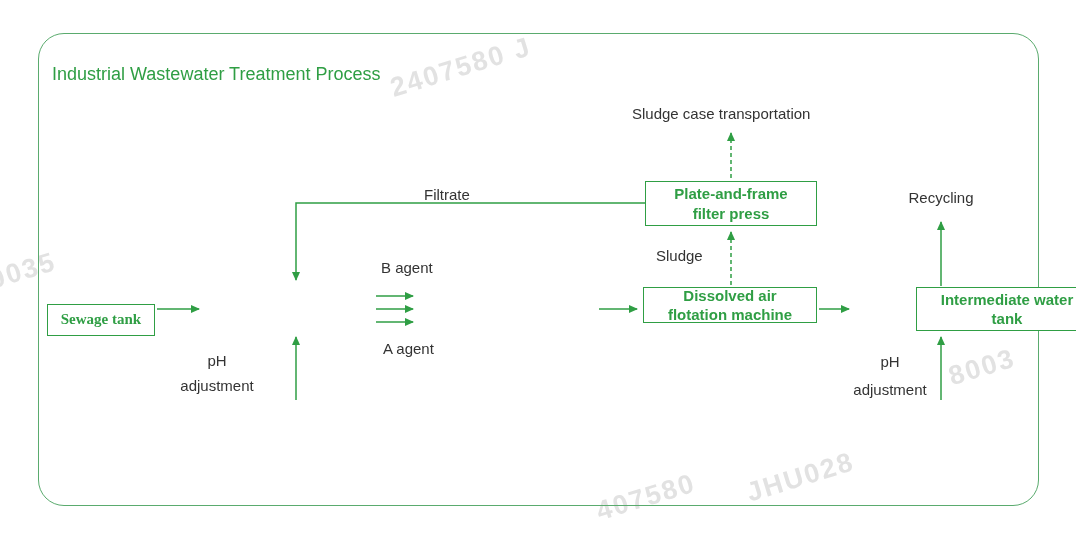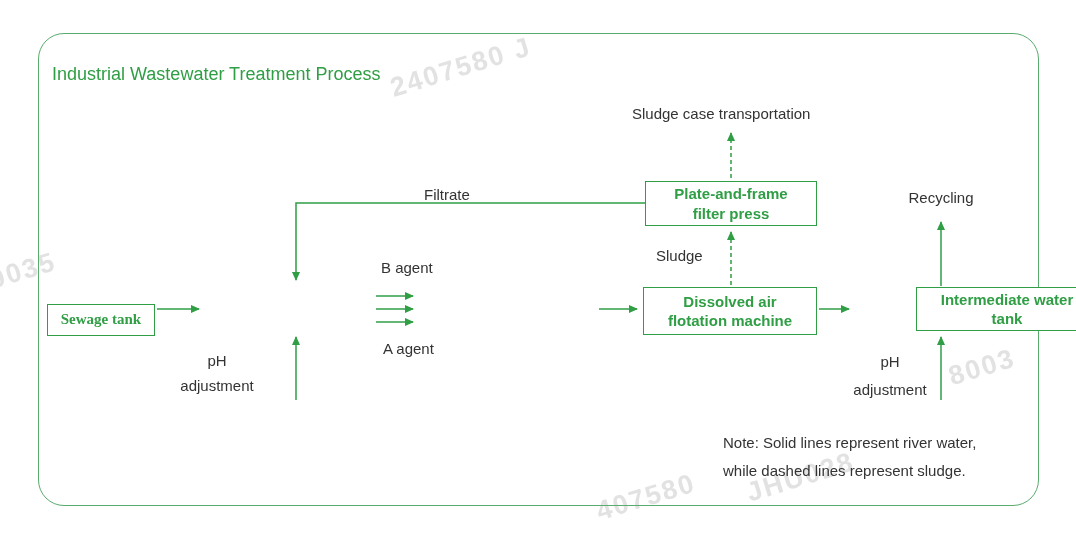--- a/index.html
+++ b/index.html
@@ -59,21 +59,21 @@
       <path d="M731,178 L731,133" stroke-dasharray="4 3" marker-end="url(#ah)"></path>
     </g>
   </svg>
 
   <div class="node" style="left:47px;top:304px;width:108px;height:32px;font-family:Liberation Serif, serif;">
     <span>Sewage tank</span>
   </div>
 
 
 
-  <div class="node" style="left:643px;top:287px;width:174px;height:48px;">
+  <div class="node" style="left:643px;top:287px;width:174px;height:36px;">
     <span>Dissolved air</span>
     <span>flotation machine</span>
   </div>
 
   <div class="node" style="left:876px;top:287px;width:182px;height:44px;margin-left:40px;">
     <span>Intermediate water</span>
     <span>tank</span>
   </div>
 
   <div class="node" style="left:645px;top:181px;width:172px;height:45px;">
@@ -96,18 +96,14 @@
   <div class="lbl stack" style="left:167px;top:348px;width:100px;">
     <span>pH</span>
     <span>adjustment</span>
   </div>
 
   <div class="lbl stack" style="left:840px;top:348px;width:100px;line-height:28px;">
     <span>pH</span>
     <span>adjustment</span>
   </div>
 
-  <div class="note">
-    <div>Note: Solid lines represent river water,</div>
-    <div>while dashed lines represent sludge.</div>
-  </div>
 
 </div>
 
 </body></html>

